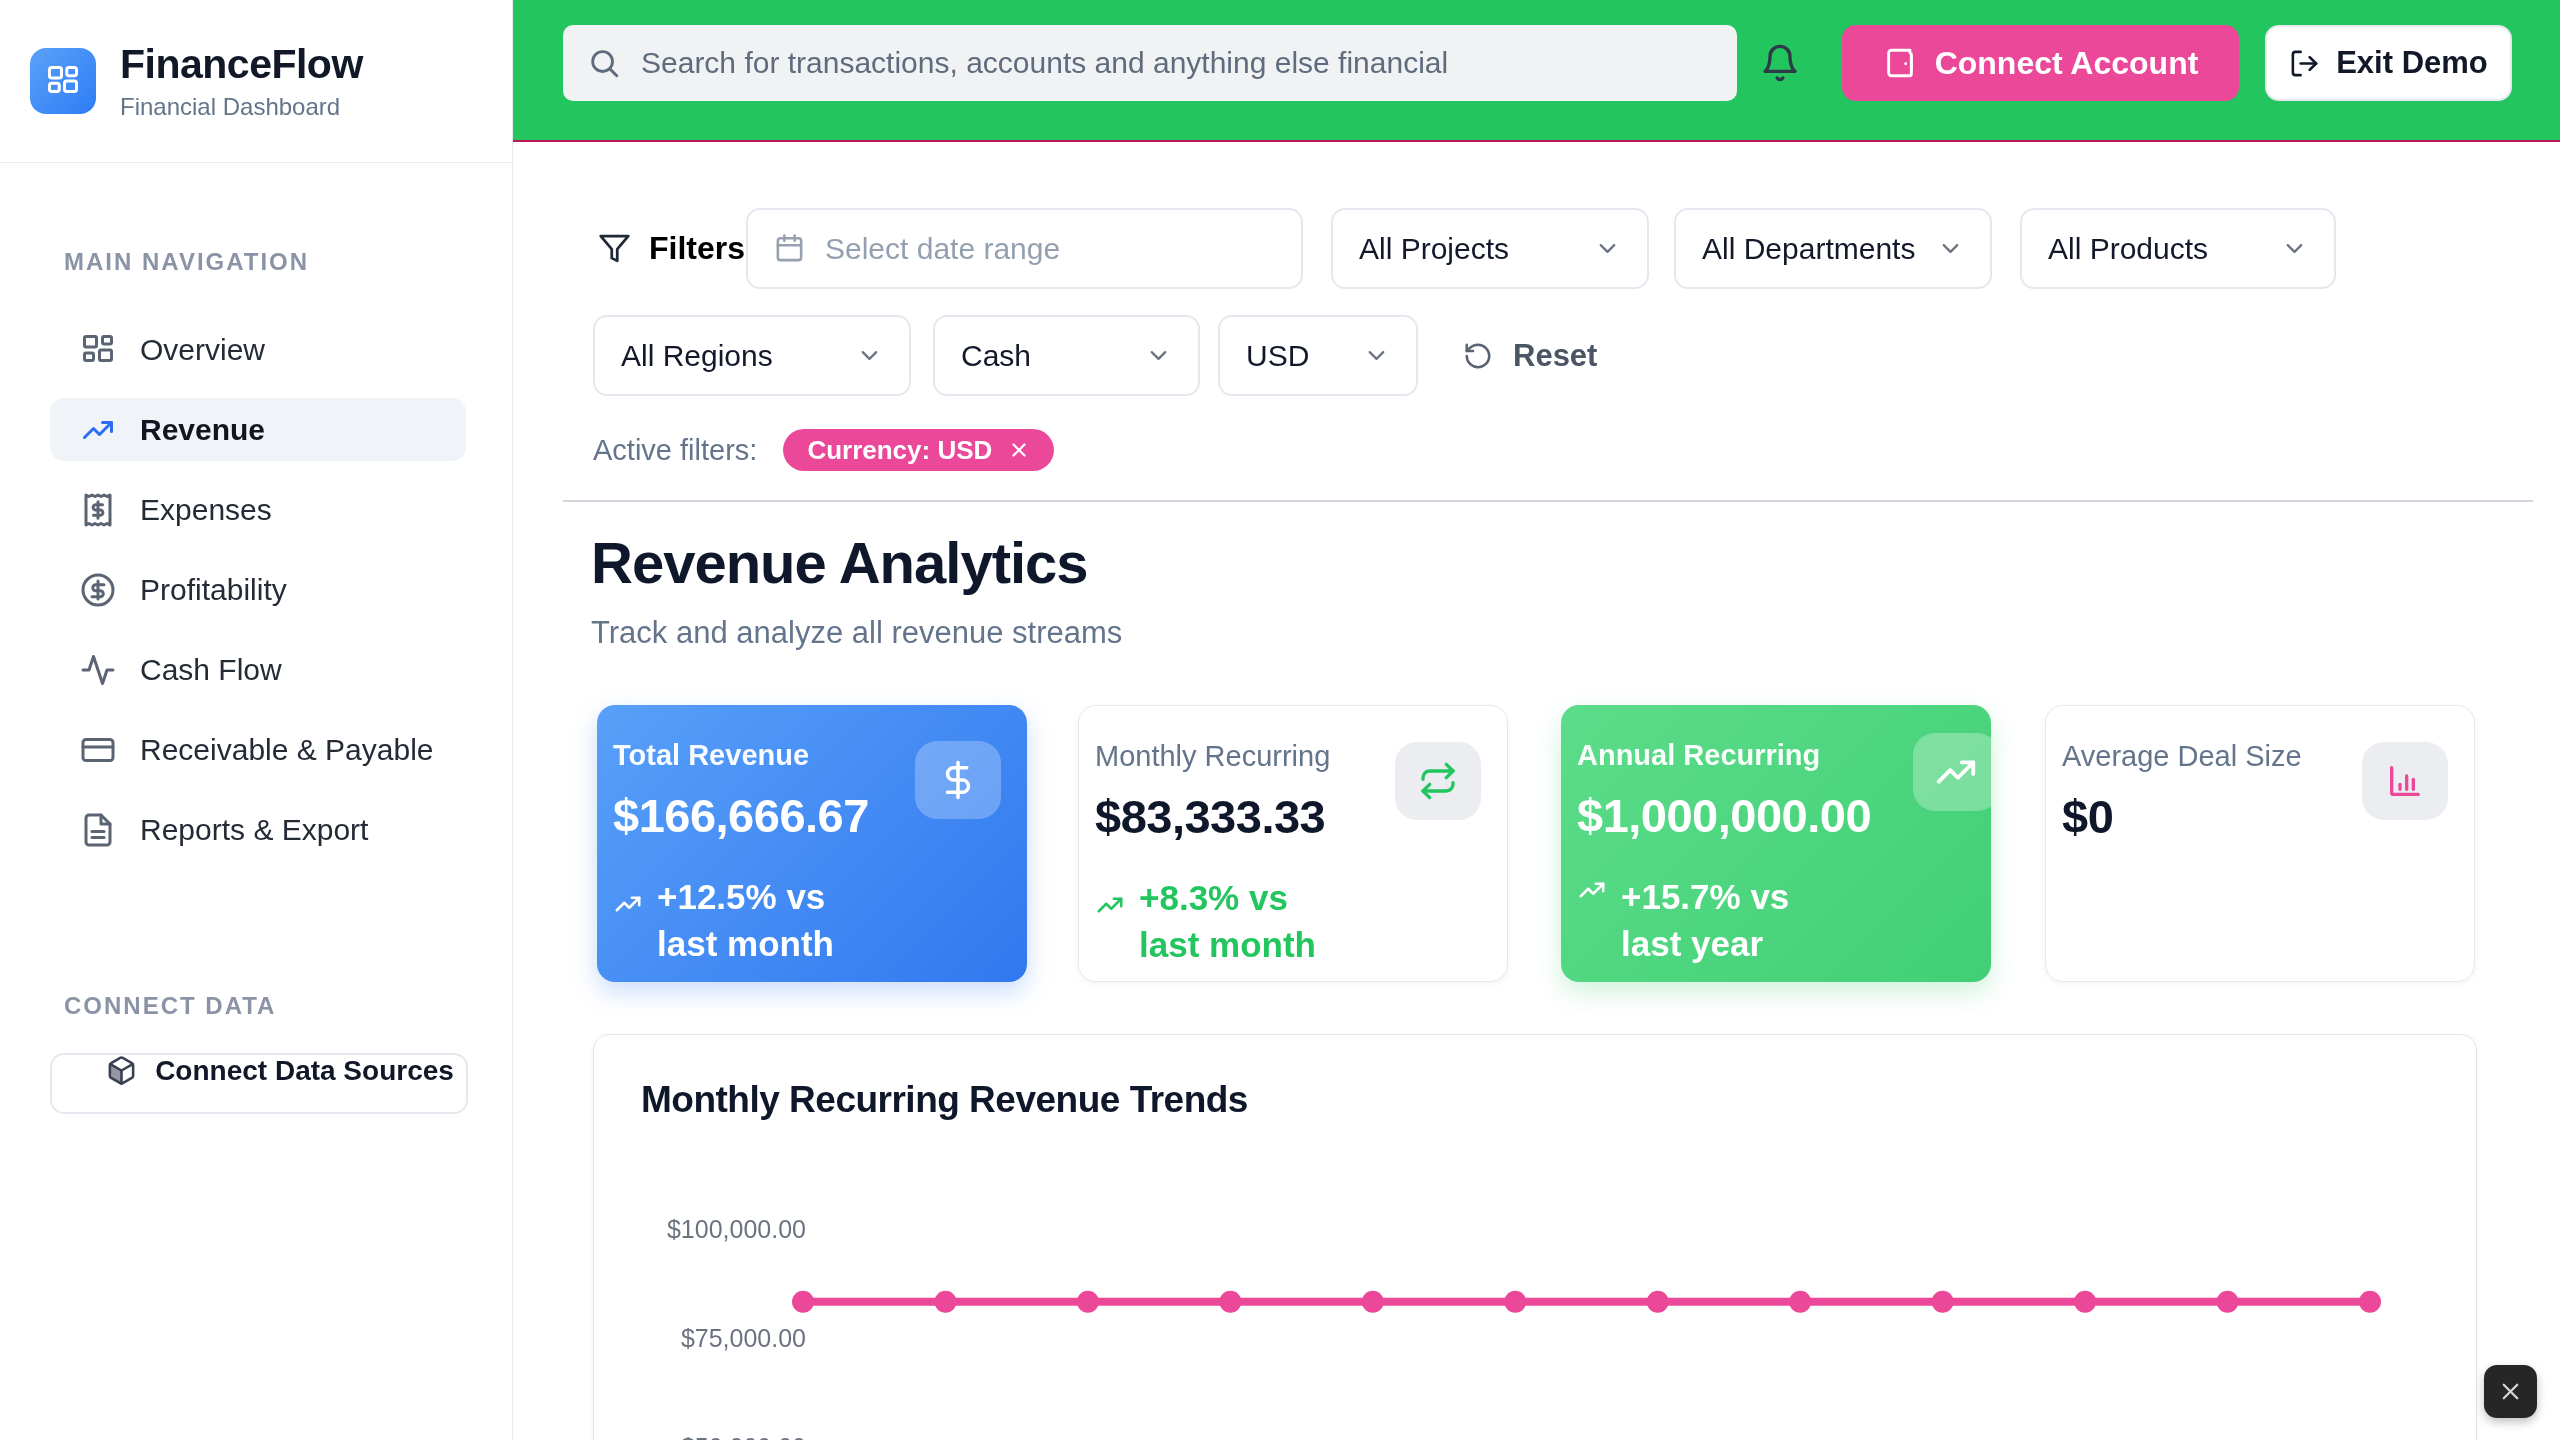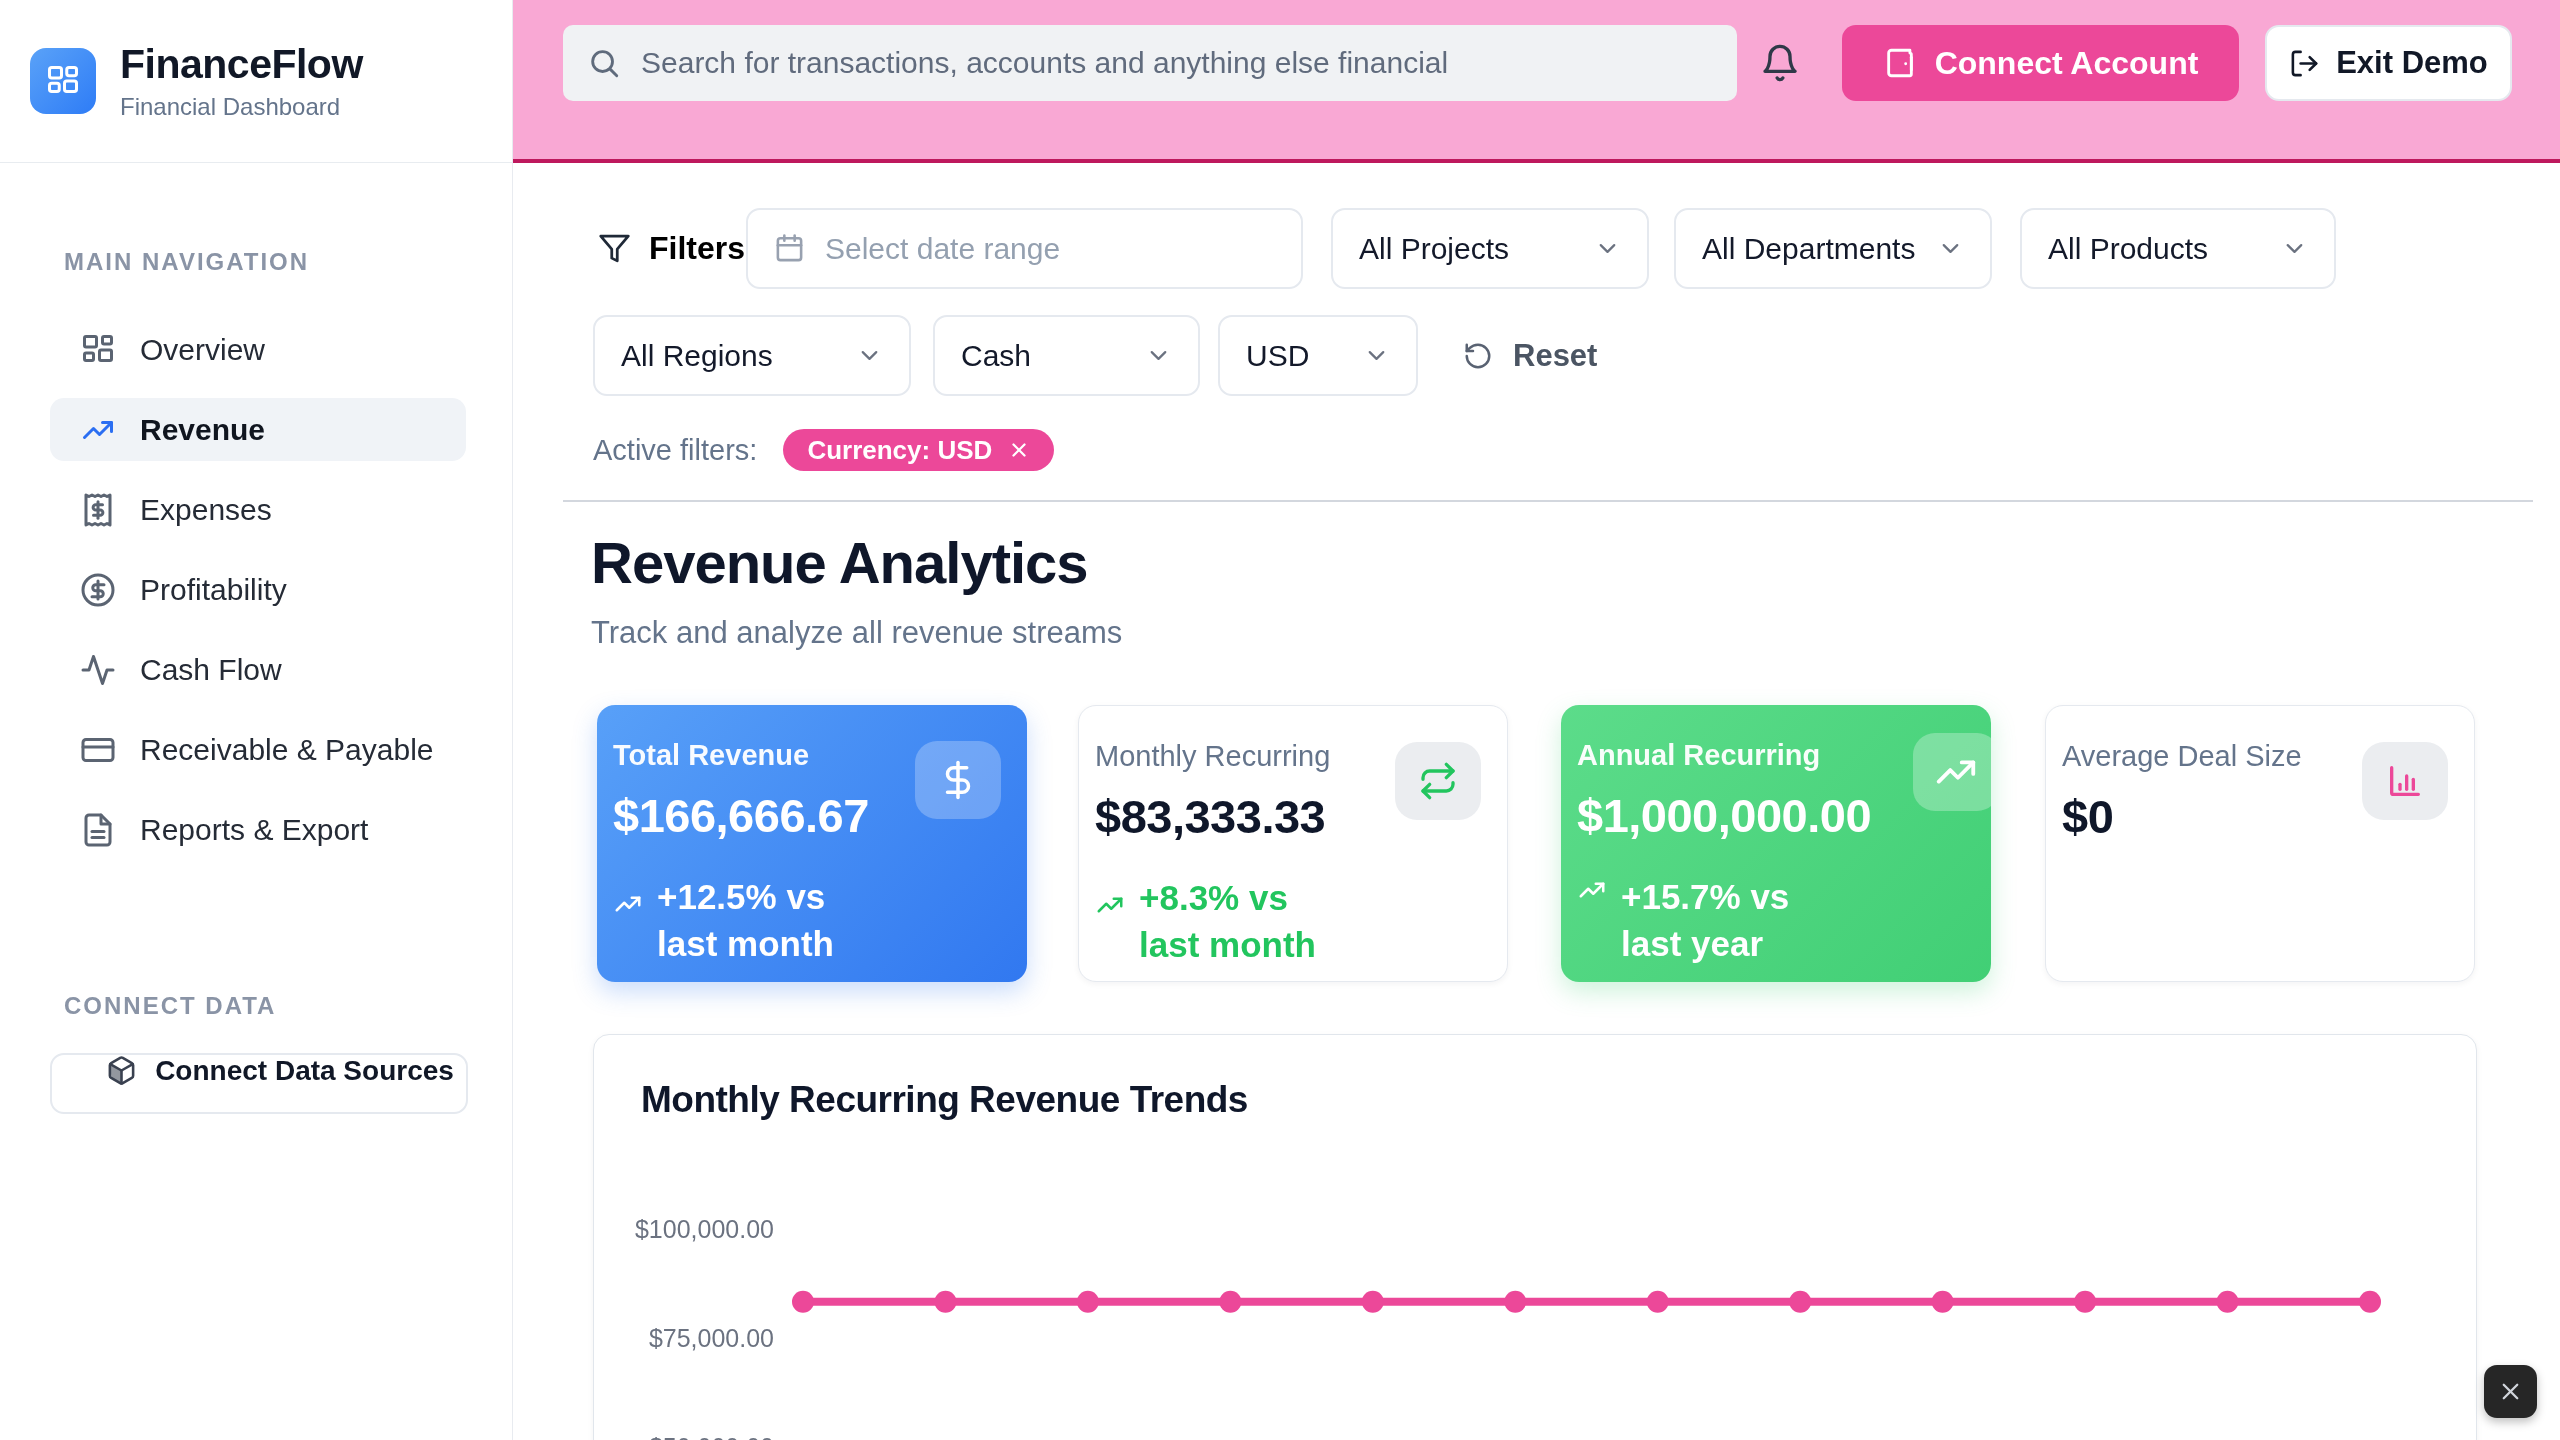--- a/index.html
+++ b/index.html
@@ -32,22 +32,22 @@
   .nav-item.active .nicon { color:#2b6ef2; }
   .nav-item.active .nlabel { font-weight:600; color:#10151f; }
 
   .connect-btn { position:absolute; left:50px; top:1053px; width:418px; height:61px;
     background:#fff; border:2px solid #e5e9ef; border-radius:14px; display:flex;
     align-items:flex-start; justify-content:center; gap:18px; cursor:pointer;padding-left:42px; }
   .connect-btn .nicon { width:31px; height:31px; color:#3a4150; display:flex; }
   .connect-btn span { font-size:28px; font-weight:600; color:#111827; }
 
   
-  .header { position:absolute; left:513px; top:0; right:0; height:163px;
-    background:#f9a8d4; border-bottom:4px solid #be185d; }
+  .header { position:absolute; left:513px; top:0; right:0; height:142px;
+    background:#22c55e; border-bottom:2px solid #be185d; }
   .search-box { position:absolute; left:50px; top:25px; width:1174px; height:76px;
     background:#f0f2f4; border-radius:10px; display:flex; align-items:center; }
   .search-box .sicon { width:34px; height:34px; color:#5f6b7c; margin:0 20px 0 24px; display:flex; }
   .search-box input { border:none; outline:none; background:transparent; flex:1;
     font-size:30px; color:#111827; font-family:"Liberation Sans",sans-serif; }
   .search-box input::placeholder { color:#606b7d; }
   .bell-btn { position:absolute; left:1237px; top:33px; width:60px; height:60px;
     background:none; border:none; cursor:pointer; color:#2f3948; display:flex;
     align-items:center; justify-content:center; }
   .btn-pink { position:absolute; left:1329px; top:25px; width:397px; height:76px;
@@ -133,21 +133,21 @@
   .card-2 .chip-icon { background:#ebedf0; color:#22c55e; }
   .card-3 .chip-icon { background:rgba(255,255,255,.28); color:#fff; right:-8px; top:28px; }
   .card-4 .chip-icon { background:#ebedf0; color:#ec4899; }
 
   
   .chart-card { position:absolute; left:80px; top:871px; width:1884px; height:560px;
     background:#fff; border:1px solid #e1e6ec; border-radius:16px;
     box-shadow:0 2px 6px rgba(15,23,42,.05); }
   .chart-title { position:absolute; left:47px; top:44px; font-size:37px;
     font-weight:700; color:#0f172a; letter-spacing:-0.5px; }
-  .ytick { position:absolute; left:24px; width:156px; text-align:right;
+  .ytick { position:absolute; left:56px; width:156px; text-align:right;
     font-size:25px; color:#6b7280; }
   .ytick.t0 { top:180px; }
   .ytick.t1 { top:289px; }
   .ytick.t2 { top:398px; }
   .plot-svg { position:absolute; left:0; top:0; width:1884px; height:560px; }
 
   
   .overlay-close { position:absolute; left:2484px; top:1365px; width:53px; height:53px;
     background:#262626; border:none; border-radius:13px; cursor:pointer;
     display:flex; align-items:center; justify-content:center; color:#d1d5db;

